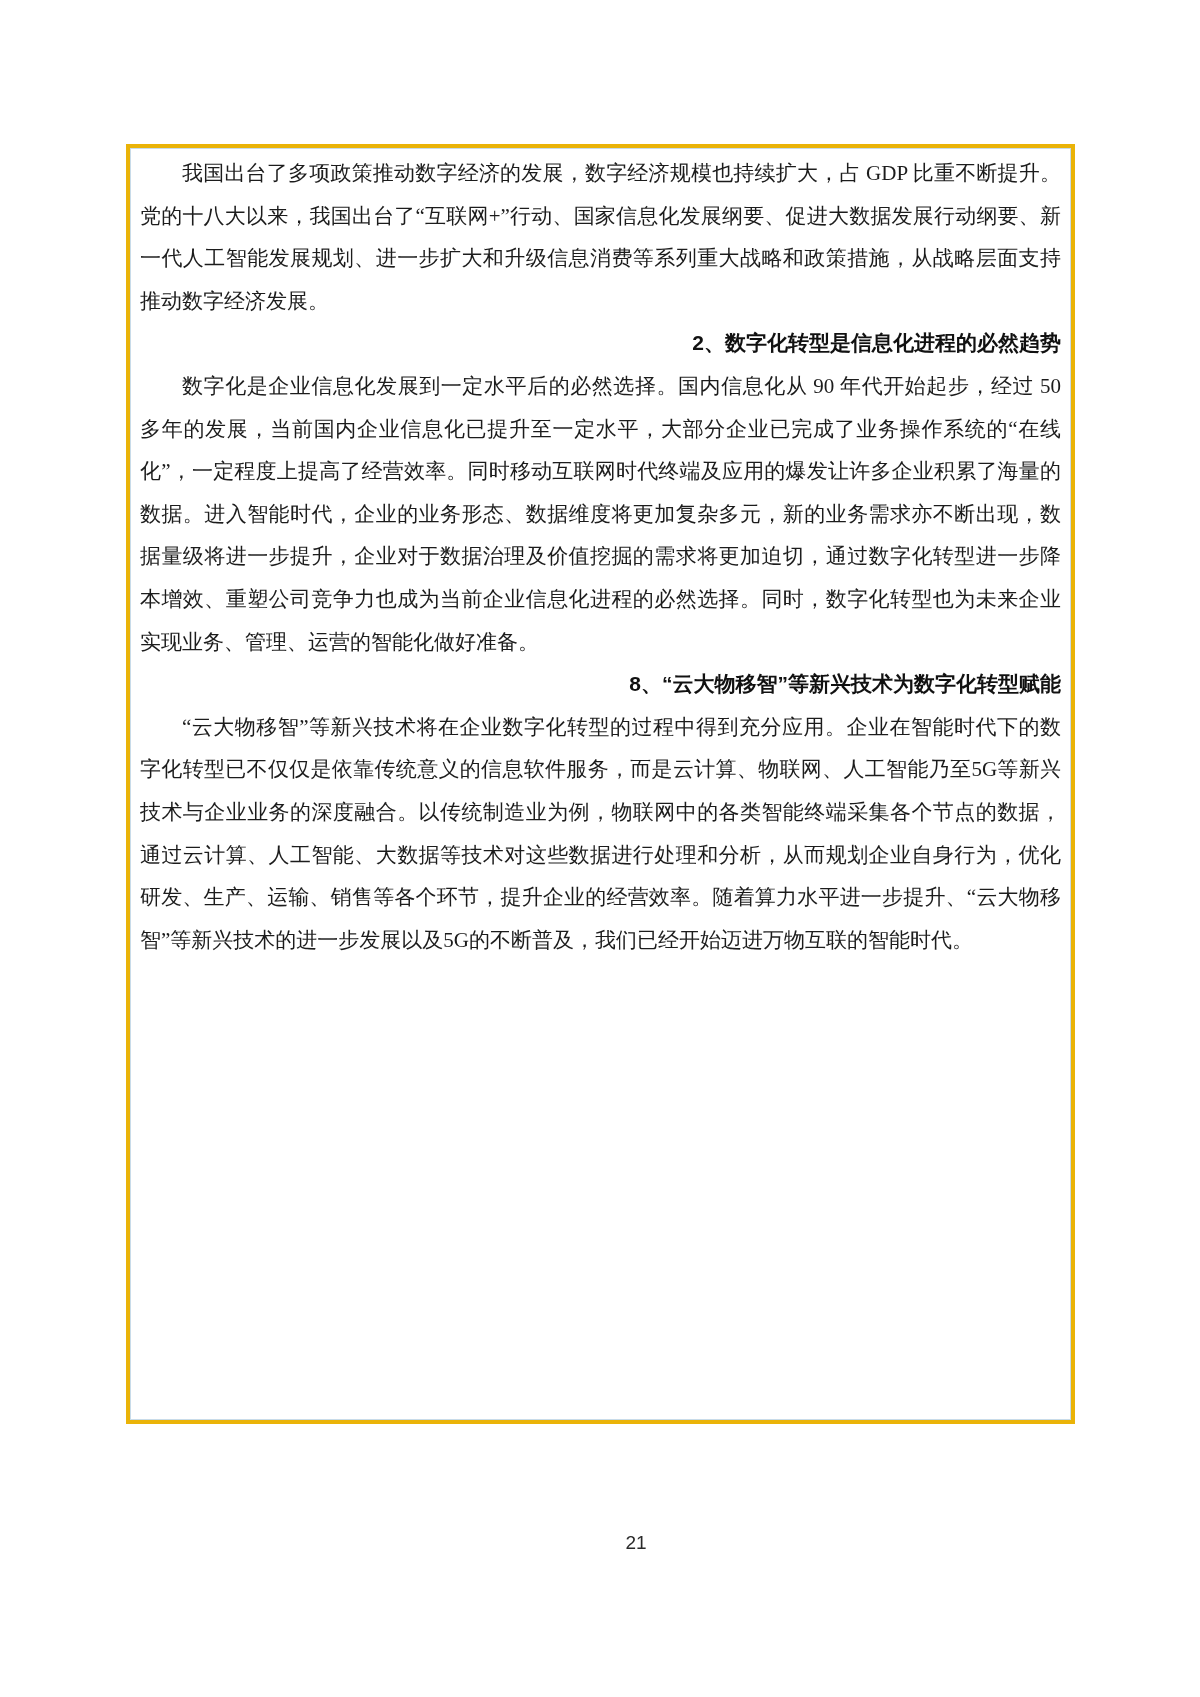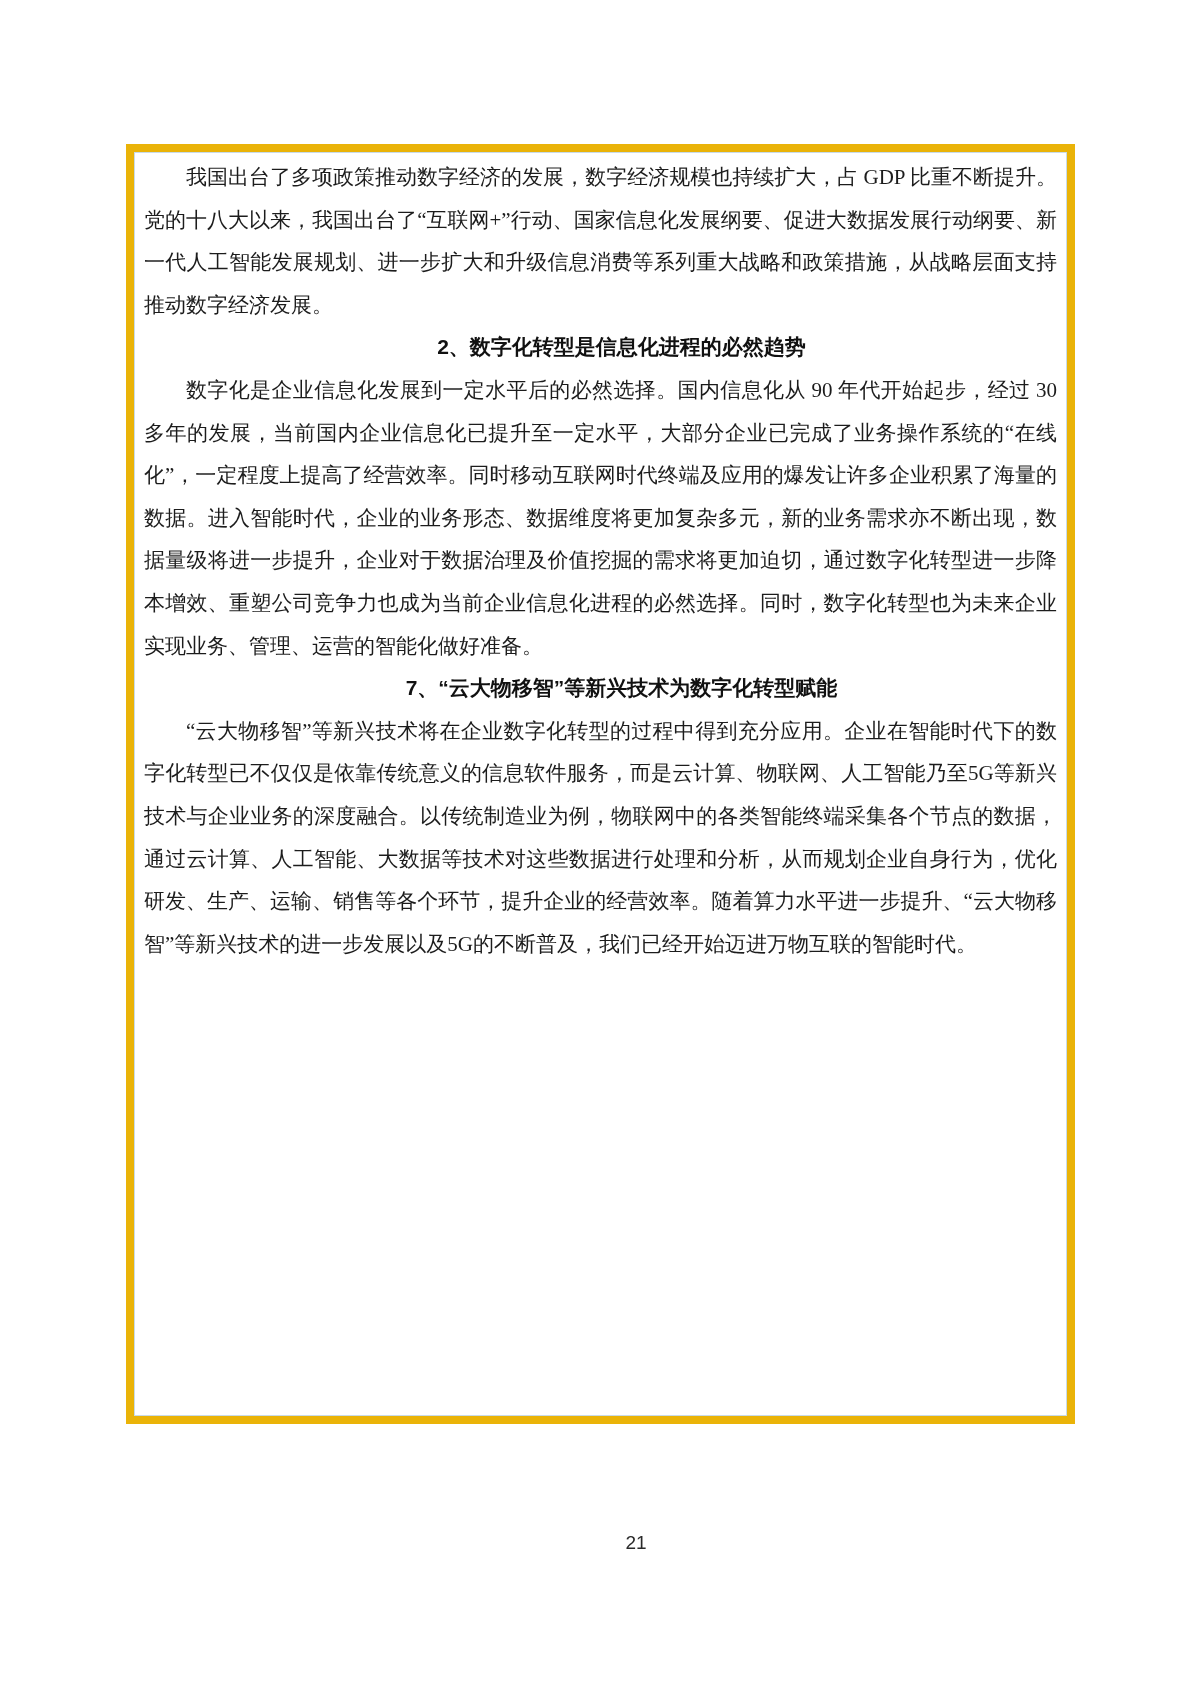--- a/index.html
+++ b/index.html
@@ -15,40 +15,40 @@
     background: #ffffff;
     overflow: hidden;
   }
   .text-box {
     position: absolute;
     left: 126px;
     top: 144px;
     width: 949px;
     height: 1280px;
     box-sizing: border-box;
-    border: 8px solid #eab308;
+    border: 4px solid #eab308;
     box-shadow: inset 0 0 0 1px #c8dbe9;
     padding: 4px 10px 0 10px;
     background: #ffffff;
   }
   .text-box p {
     margin: 0;
     padding: 0;
     font-size: 21px;
     line-height: 42.6px;
     color: #1c1c1c;
     text-align: justify;
     text-indent: 2em;
     word-break: break-all;
   }
   .text-box p.heading {
     font-family: "Liberation Sans", "DejaVu Sans", sans-serif;
     font-weight: bold;
     color: #111111;
-    text-align: center;
+    text-align: right;
   }
   .page-number {
     position: absolute;
     left: 0;
     top: 1532px;
     width: 100%;
     text-align: center;
     font-size: 19px;
     color: #2a2a2a;
     font-family: "Liberation Sans", "DejaVu Sans", sans-serif;
@@ -56,20 +56,20 @@
   }
 </style>
 </head>
 <body>
 
 <div class="page">
 
   <div class="text-box">
     <p class="body">我国出台了多项政策推动数字经济的发展，数字经济规模也持续扩大，占 GDP 比重不断提升。党的十八大以来，我国出台了“互联网+”行动、国家信息化发展纲要、促进大数据发展行动纲要、新一代人工智能发展规划、进一步扩大和升级信息消费等系列重大战略和政策措施，从战略层面支持推动数字经济发展。</p>
     <p class="heading">2、数字化转型是信息化进程的必然趋势</p>
-    <p class="body">数字化是企业信息化发展到一定水平后的必然选择。国内信息化从 90 年代开始起步，经过 30 多年的发展，当前国内企业信息化已提升至一定水平，大部分企业已完成了业务操作系统的“在线化”，一定程度上提高了经营效率。同时移动互联网时代终端及应用的爆发让许多企业积累了海量的数据。进入智能时代，企业的业务形态、数据维度将更加复杂多元，新的业务需求亦不断出现，数据量级将进一步提升，企业对于数据治理及价值挖掘的需求将更加迫切，通过数字化转型进一步降本增效、重塑公司竞争力也成为当前企业信息化进程的必然选择。同时，数字化转型也为未来企业实现业务、管理、运营的智能化做好准备。</p>
-    <p class="heading">7、“云大物移智”等新兴技术为数字化转型赋能</p>
+    <p class="body">数字化是企业信息化发展到一定水平后的必然选择。国内信息化从 90 年代开始起步，经过 50 多年的发展，当前国内企业信息化已提升至一定水平，大部分企业已完成了业务操作系统的“在线化”，一定程度上提高了经营效率。同时移动互联网时代终端及应用的爆发让许多企业积累了海量的数据。进入智能时代，企业的业务形态、数据维度将更加复杂多元，新的业务需求亦不断出现，数据量级将进一步提升，企业对于数据治理及价值挖掘的需求将更加迫切，通过数字化转型进一步降本增效、重塑公司竞争力也成为当前企业信息化进程的必然选择。同时，数字化转型也为未来企业实现业务、管理、运营的智能化做好准备。</p>
+    <p class="heading">8、“云大物移智”等新兴技术为数字化转型赋能</p>
     <p class="body">“云大物移智”等新兴技术将在企业数字化转型的过程中得到充分应用。企业在智能时代下的数字化转型已不仅仅是依靠传统意义的信息软件服务，而是云计算、物联网、人工智能乃至5G等新兴技术与企业业务的深度融合。以传统制造业为例，物联网中的各类智能终端采集各个节点的数据，通过云计算、人工智能、大数据等技术对这些数据进行处理和分析，从而规划企业自身行为，优化研发、生产、运输、销售等各个环节，提升企业的经营效率。随着算力水平进一步提升、“云大物移智”等新兴技术的进一步发展以及5G的不断普及，我们已经开始迈进万物互联的智能时代。</p>
   </div>
 
   <div class="page-number">21</div>
 
 </div>
 
 </body></html>

